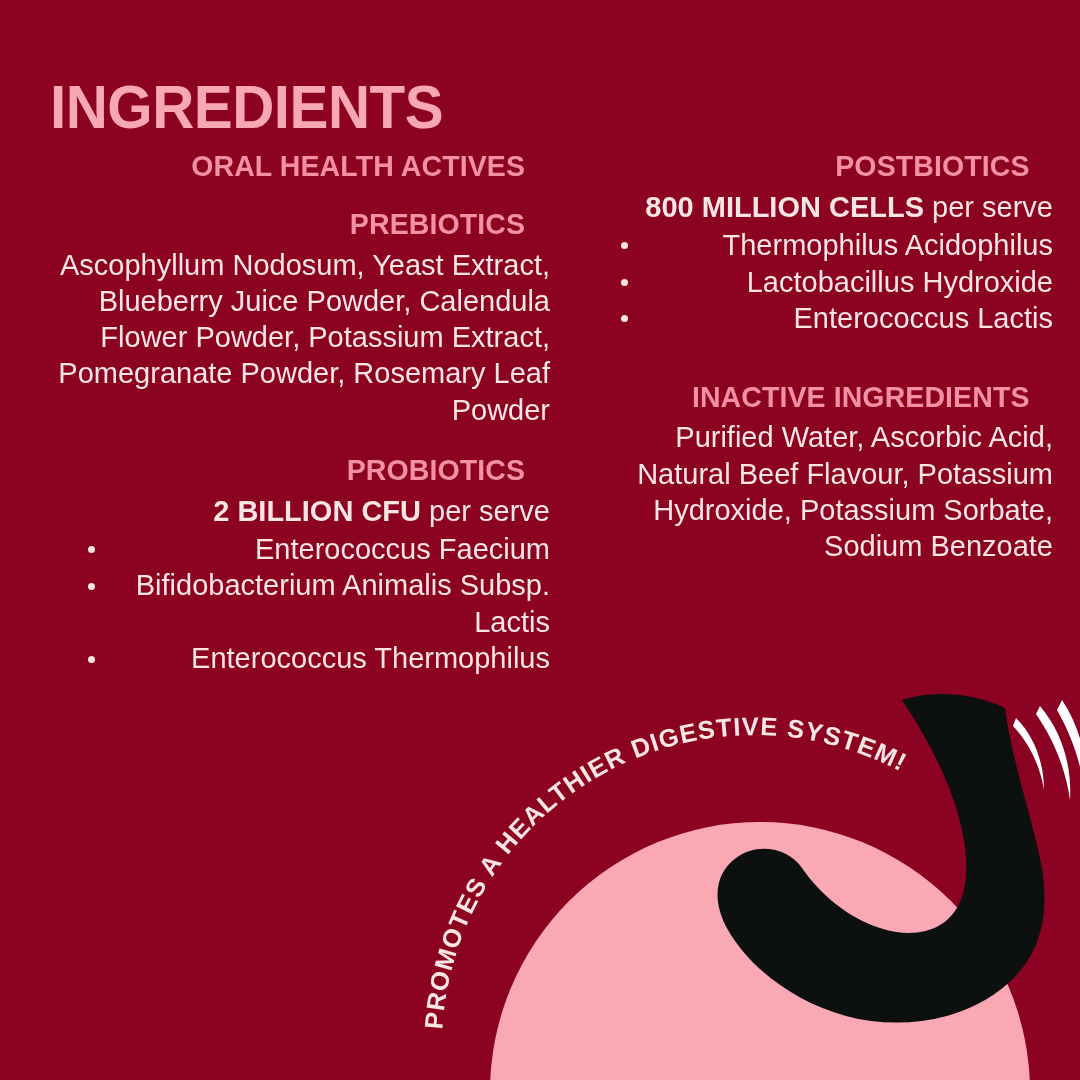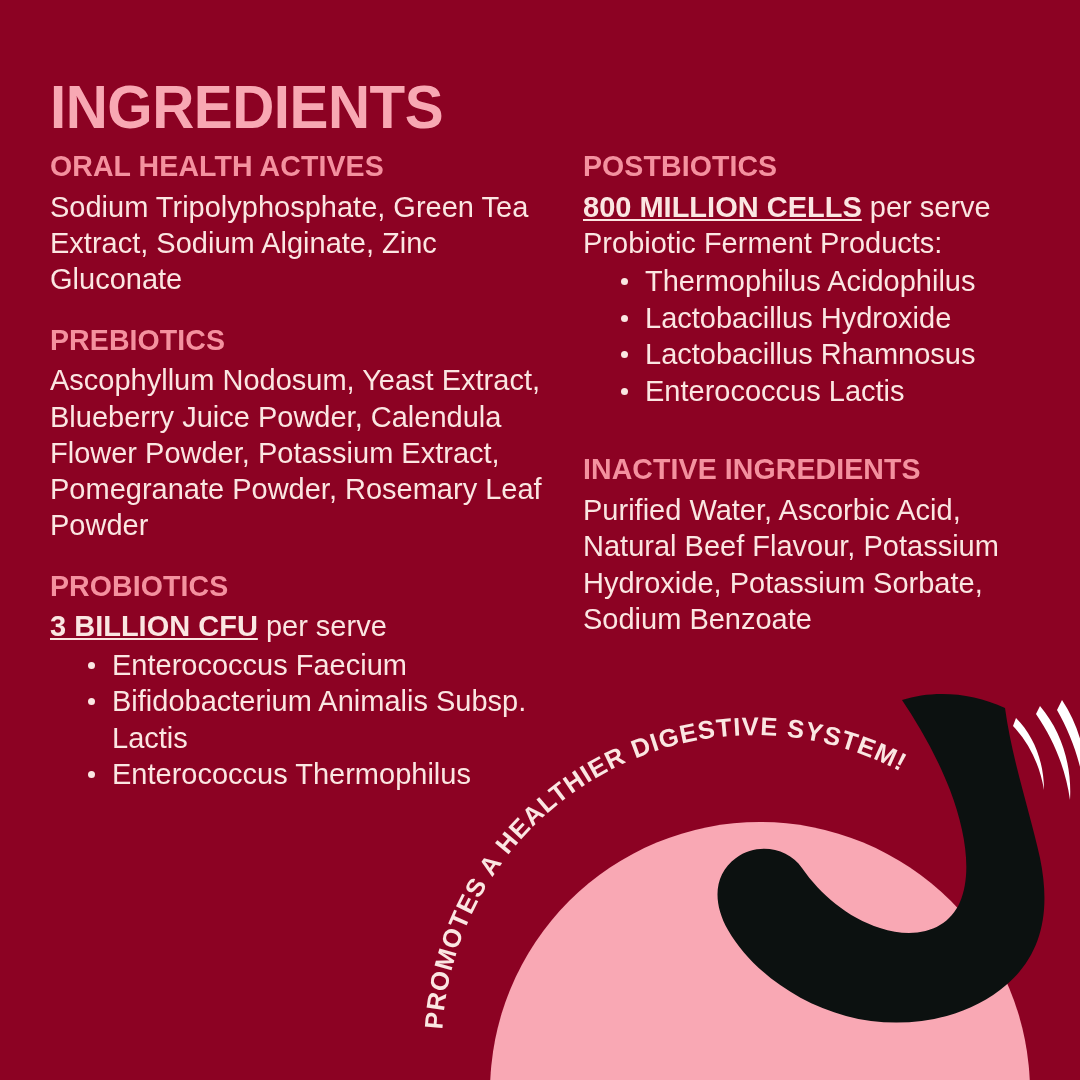--- a/index.html
+++ b/index.html
@@ -35,20 +35,21 @@
     pointer-events: none;
   }
 
   
   #content {
     position: absolute;
     left: 0; top: 0;
     width: 1080px;
     height: 852px;
     z-index: 2;
+    text-align: right;
   }
 
   #page-title {
     position: absolute;
     left: 50px;
     top: 34px;
     font-size: 62px;
     line-height: 1;
     font-weight: 800;
     letter-spacing: -0.5px;
@@ -86,21 +87,21 @@
     margin: 0;
     font-weight: 400;
   }
 
   .dose-line {
     font-size: 29px;
     line-height: 1.25;
     color: #fbe6e2;
     margin: 0;
   }
-  .dose-line .dose-amount { font-weight: 700; text-decoration: underline; }
+  .dose-line .dose-amount { font-weight: 700; }
   .dose-line .dose-unit   { font-weight: 400; }
 
   .sub-label {
     font-size: 29px;
     line-height: 1.25;
     color: #fbe6e2;
     margin: 0;
     font-weight: 400;
   }
 
@@ -178,32 +179,31 @@
   </svg>
 
   <div id="content">
 
     <h1 id="page-title">INGREDIENTS</h1>
 
     <div id="column-left" class="column">
 
       <div class="section">
         <div class="section-heading">ORAL HEALTH ACTIVES</div>
-        <p class="section-body">Sodium Tripolyphosphate, Green Tea Extract, Sodium Alginate, Zinc Gluconate</p>
       </div>
 
       <div class="section">
         <div class="section-heading">PREBIOTICS</div>
         <p class="section-body">Ascophyllum Nodosum, Yeast Extract, Blueberry Juice Powder, Calendula Flower Powder, Potassium Extract, Pomegranate Powder, Rosemary Leaf Powder</p>
       </div>
 
       <div class="section">
         <div class="section-heading">PROBIOTICS</div>
         <p class="dose-line">
-          <span class="dose-amount">3 BILLION CFU</span><span class="dose-unit"> per serve</span>
+          <span class="dose-amount">2 BILLION CFU</span><span class="dose-unit"> per serve</span>
         </p>
         <ul class="bullet-list">
           <li>
             <span class="bullet-dot"></span>
             <span>Enterococcus Faecium</span>
           </li>
           <li>
             <span class="bullet-dot"></span>
             <span>Bifidobacterium Animalis Subsp. Lactis</span>
           </li>
@@ -216,33 +216,28 @@
 
     </div>
 
     <div id="column-right" class="column">
 
       <div class="section">
         <div class="section-heading">POSTBIOTICS</div>
         <p class="dose-line">
           <span class="dose-amount">800 MILLION CELLS</span><span class="dose-unit"> per serve</span>
         </p>
-        <p class="sub-label">Probiotic Ferment Products:</p>
         <ul class="bullet-list">
           <li>
             <span class="bullet-dot"></span>
             <span>Thermophilus Acidophilus</span>
           </li>
           <li>
             <span class="bullet-dot"></span>
             <span>Lactobacillus Hydroxide</span>
-          </li>
-          <li>
-            <span class="bullet-dot"></span>
-            <span>Lactobacillus Rhamnosus</span>
           </li>
           <li>
             <span class="bullet-dot"></span>
             <span>Enterococcus Lactis</span>
           </li>
         </ul>
       </div>
 
       <div id="gap-spacer-right"></div>
 

